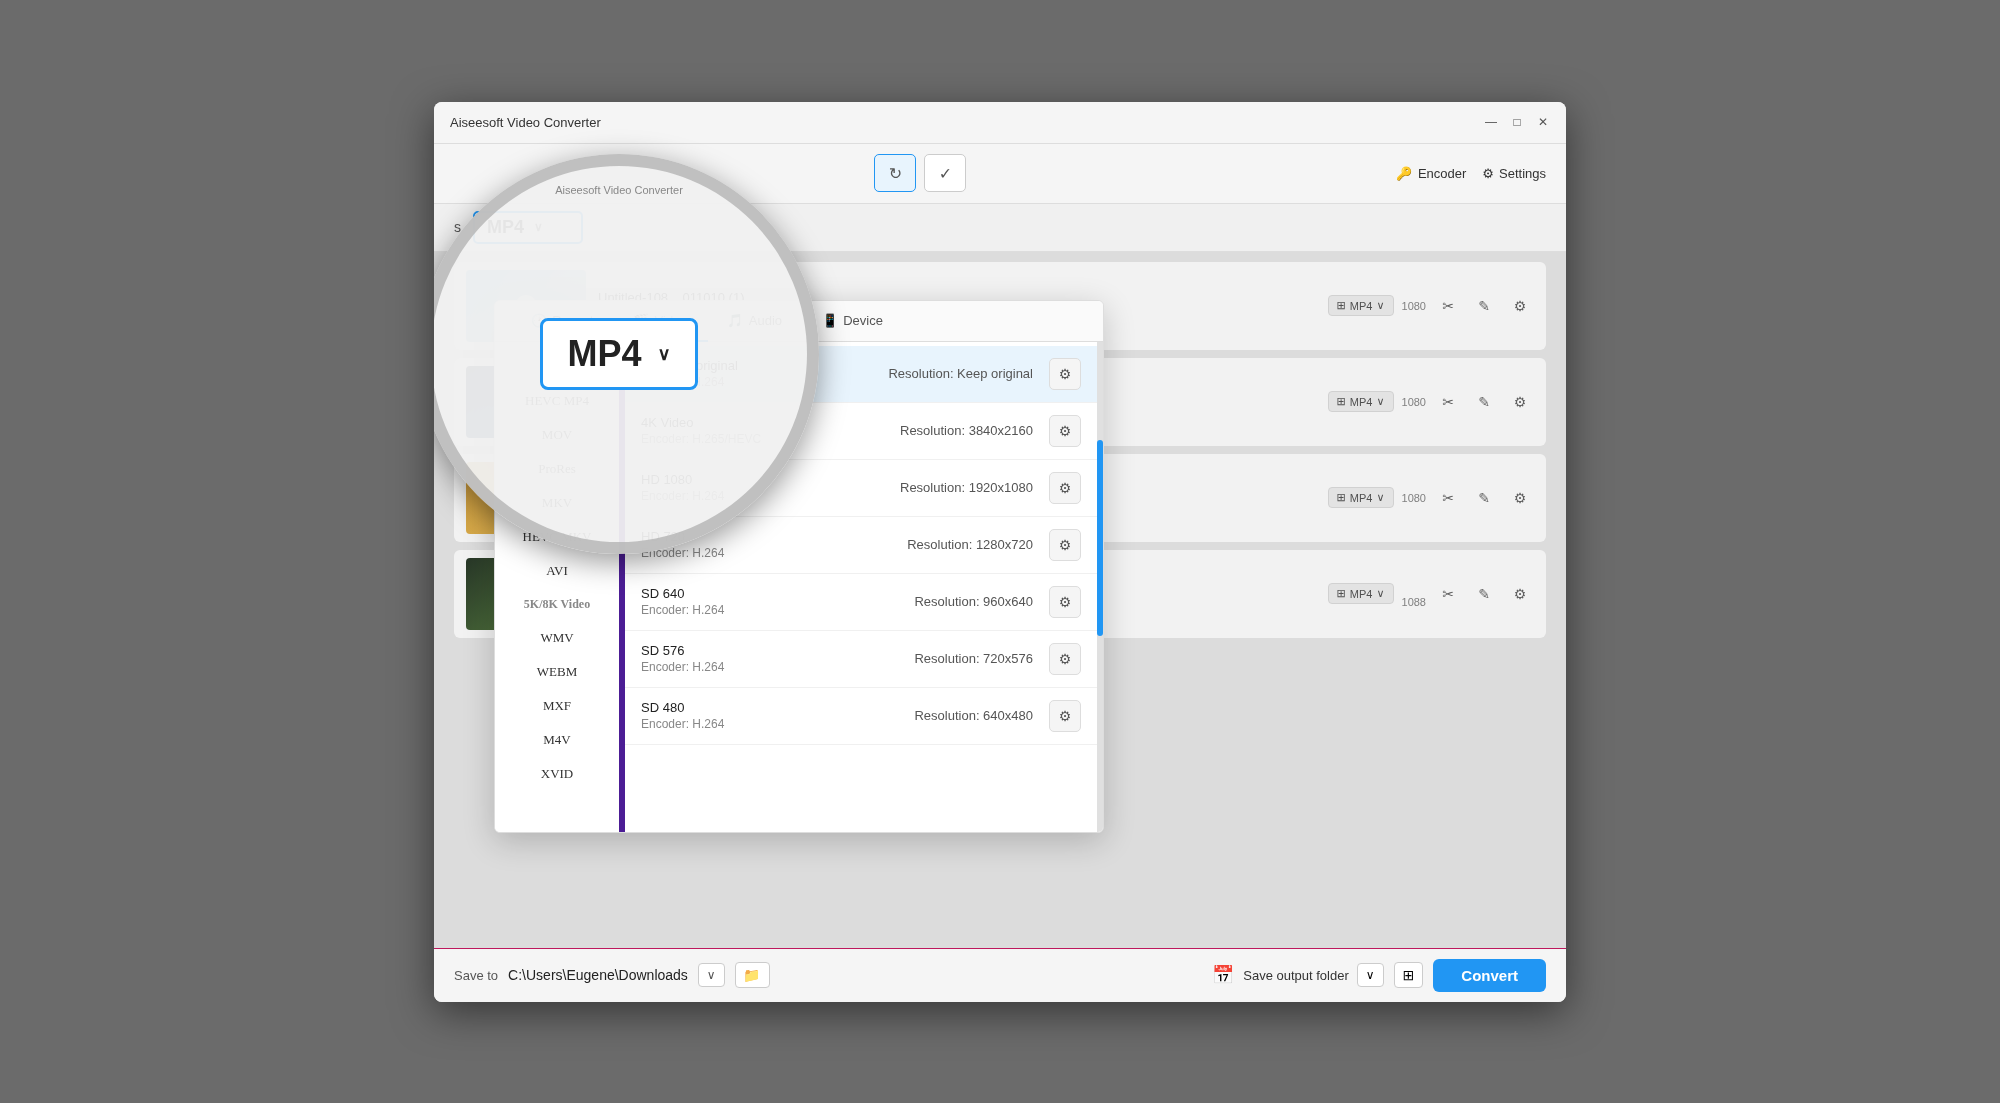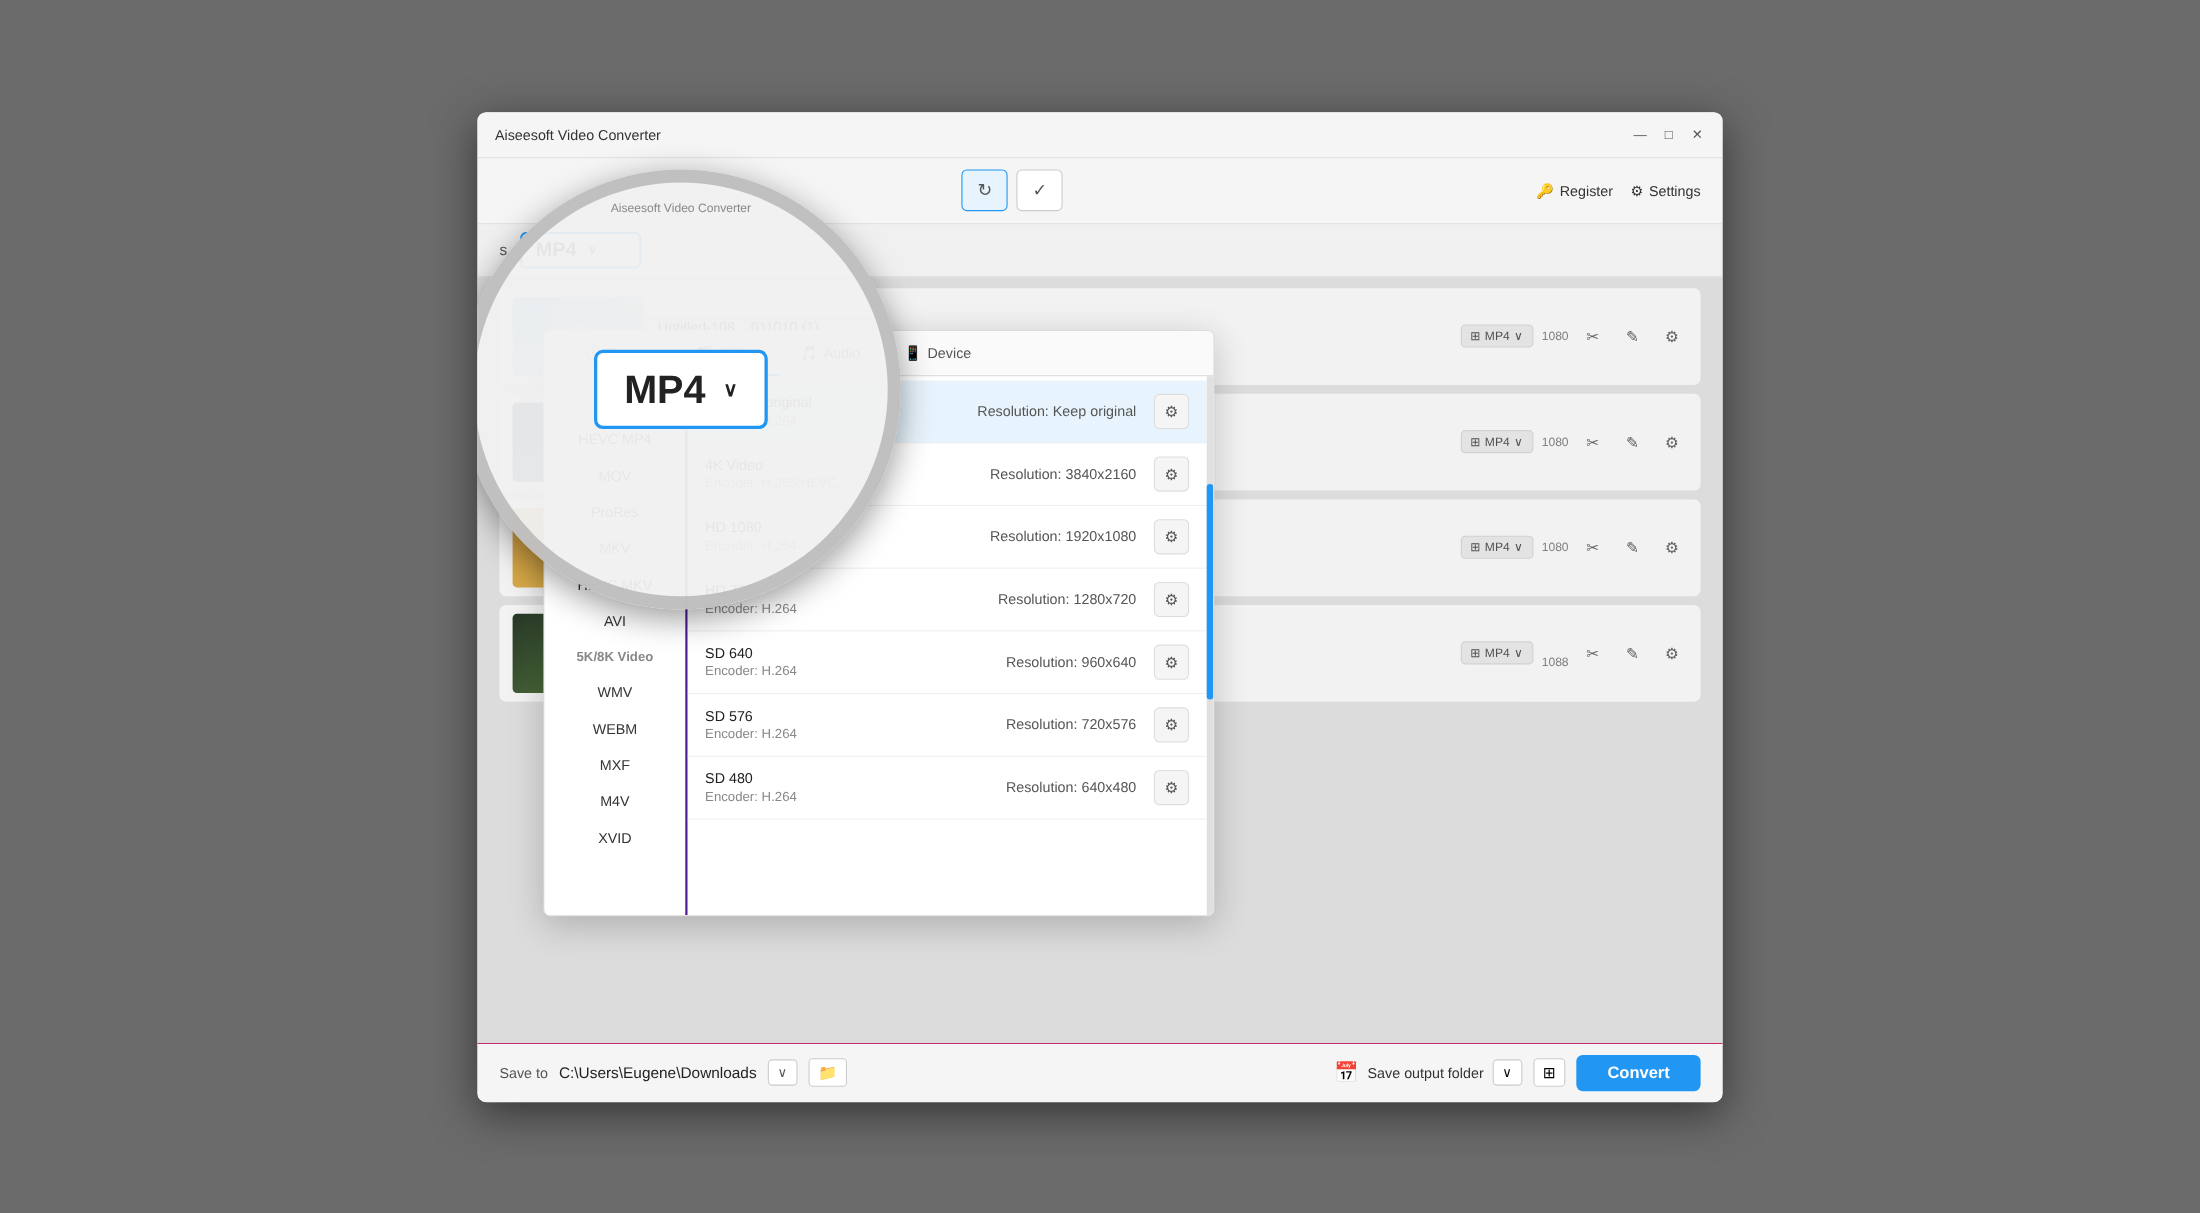--- a/index.html
+++ b/index.html
@@ -359,24 +359,25 @@
 
     
     .popup-content {
       display: flex;
       height: 490px;
     }
 
     
     .format-list {
       width: 130px;
-      border-right: 2px solid #4c1d95;
+      border-right: 6px solid #4c1d95;
       padding: 8px 0;
       overflow-y: auto;
       background: white;
+      font-family: Liberation Serif, serif;
     }
     .format-item {
       padding: 9px 16px;
       font-size: 13px;
       color: #333;
       cursor: pointer;
       text-align: center;
     }
     .format-item.active {
       color: #2196F3;
@@ -509,21 +510,21 @@
         <span>↻</span>
       </div>
       <div class="toolbar-icon-btn">
         <span>✓</span>
       </div>
     </div>
     <div class="toolbar-spacer"></div>
     <div class="toolbar-right">
       <button class="toolbar-text-btn">
         <span>🔑</span>
-        <span>Register</span>
+        <span>Encoder</span>
       </button>
       <button class="toolbar-text-btn">
         <span>⚙</span>
         <span>Settings</span>
       </button>
     </div>
   </div>
 
   <div class="secondary-toolbar">
     <span style="font-size:14px;color:#555;">s</span>

